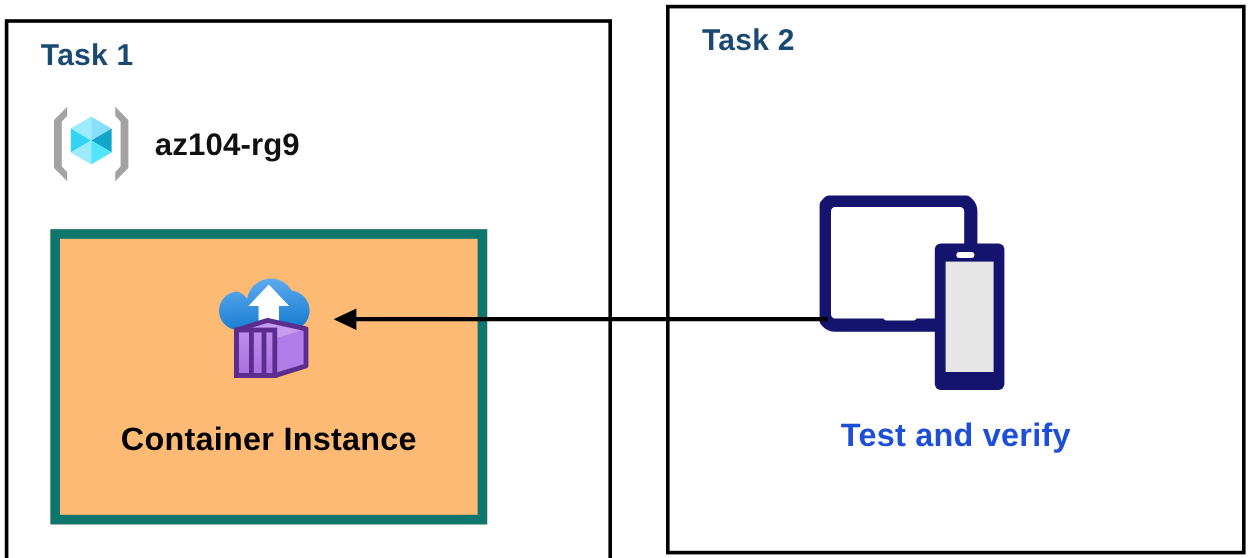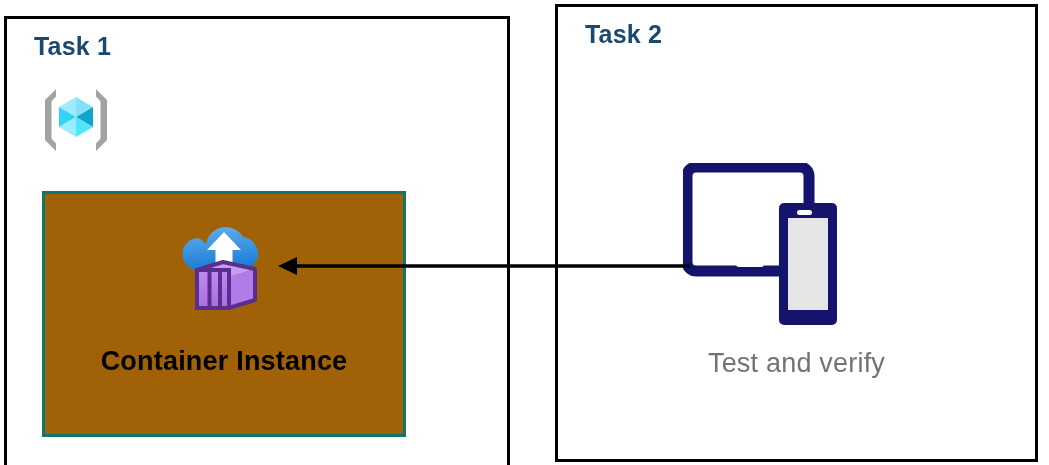--- a/index.html
+++ b/index.html
@@ -58,22 +58,22 @@
   }
 
   
   #aci-box {
     position: absolute;
     left: 35px;
     top: 172px;
     width: 364px;
     height: 246px;
     box-sizing: border-box;
-    border: 3px solid #0f766e;
-    background: #a16207;
+    border: 8px solid #0f766e;
+    background: #fdba74;
   }
   #aci-icon {
     position: absolute;
     left: 50%;
     transform: translateX(-50%);
     top: 22px;
     width: 102px;
     height: 96px;
     display: block;
   }
@@ -98,22 +98,22 @@
     height: 167px;
     display: block;
   }
   #devices-label {
     position: absolute;
     left: 555px;
     width: 483px;
     top: 348px;
     text-align: center;
     font-size: 27px;
-    font-weight: normal;
-    color: #737373;
+    font-weight: bold;
+    color: #1d4ed8;
     letter-spacing: 0.2px;
   }
 
   
   #connector {
     position: absolute;
     left: 270px;
     top: 250px;
     width: 420px;
     height: 32px;
@@ -145,20 +145,21 @@
 
           <path d="M22 26 L22 46 L39 36 Z" fill="#32d4f5"></path>
 
           <path d="M56 26 L56 46 L39 36 Z" fill="#12a5cc"></path>
 
           <path d="M22 46 L39 56 L39 36 Z" fill="#9cebff"></path>
 
           <path d="M56 46 L39 56 L39 36 Z" fill="#50e6ff"></path>
         </svg>
       </span>
+      <span id="rg-label">az104-rg9</span>
     </div>
 
     <div id="aci-box">
       <span>
         <svg id="aci-icon" viewBox="0 0 102 96" xmlns="http://www.w3.org/2000/svg">
           <defs>
             <linearGradient id="cloudGrad" x1="0" y1="0" x2="0.15" y2="1">
               <stop offset="0" stop-color="#63aef0"></stop>
               <stop offset="1" stop-color="#1b7fd4"></stop>
             </linearGradient>

